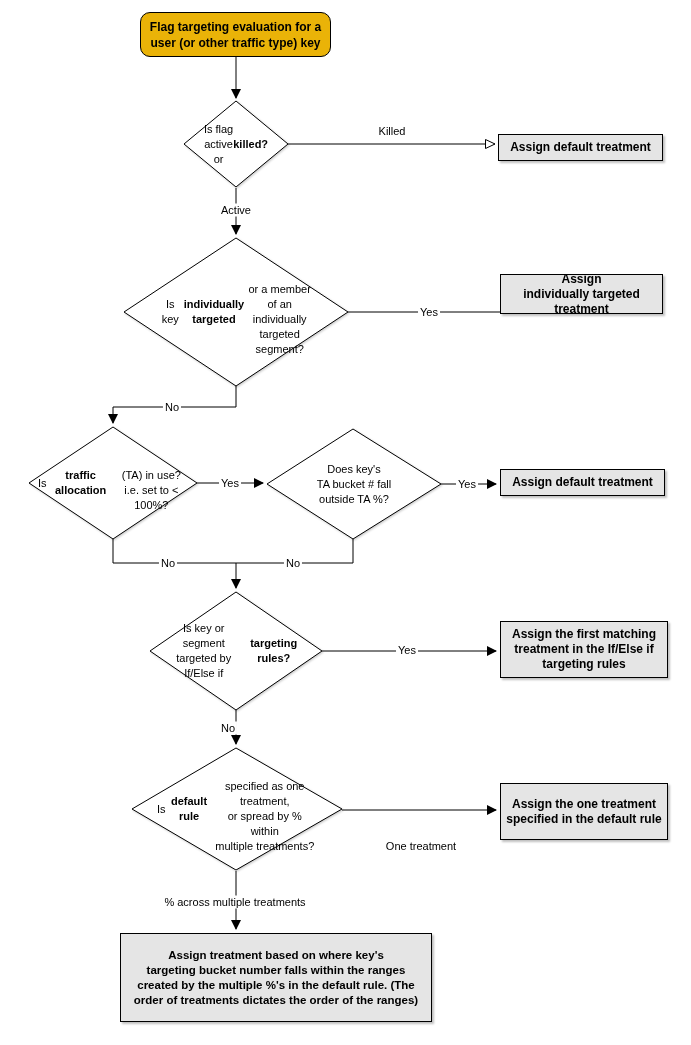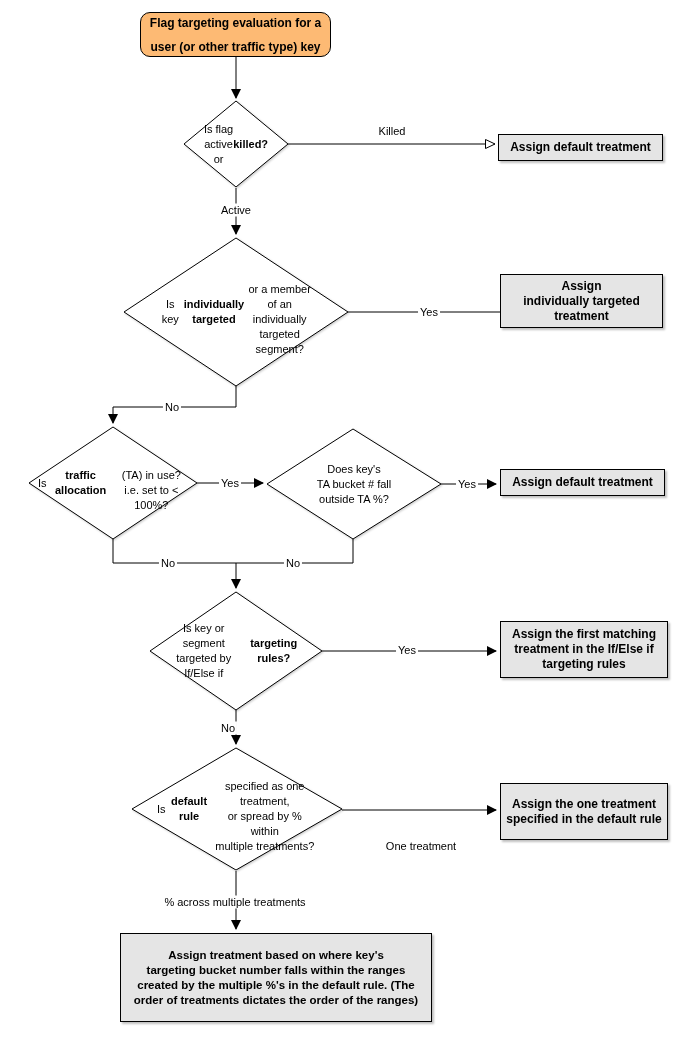--- a/index.html
+++ b/index.html
@@ -16,23 +16,23 @@
   }
   .node-label b{font-weight:bold;}
   .box{
     position:absolute;border:1px solid #000;background:#e5e5e5;
     display:flex;align-items:center;justify-content:center;text-align:center;
     white-space:pre-line;font-size:12px;line-height:15px;
     box-shadow:2px 2px 2px rgba(0,0,0,0.25);box-sizing:border-box;
   }
   .box.small-text{font-size:11.5px;margin-left:40px;}
   .start{
-    position:absolute;border:1px solid #000;background:#fdba74;border-radius:10px;
+    position:absolute;border:1px solid #000;background:#eab308;border-radius:10px;
     display:flex;align-items:center;justify-content:center;text-align:center;
-    white-space:pre-line;font-size:12px;line-height:24px;box-sizing:border-box;
+    white-space:pre-line;font-size:12px;line-height:16px;box-sizing:border-box;
   }
   .edge-label{
     position:absolute;transform:translate(-50%,-50%);background:#ffffff;
     padding:0 2px;font-size:11px;white-space:nowrap;line-height:13px;
   }
 </style>
 </head>
 <body>
 
 <div class="canvas">
@@ -81,21 +81,21 @@
   <div class="box" style="left:498px;top:134px;width:165px;height:27px;">
     <span><b>Assign default treatment</b></span>
   </div>
 
   <div class="node-label" style="left:161px;top:272px;width:150px;height:80px;"><span>Is key
 </span><b>individually targeted</b><span>
 or a member of an
 individually targeted
 segment?</span></div>
 
-  <div class="box" style="left:500px;top:274px;width:163px;height:54px;">
+  <div class="box" style="left:500px;top:274px;width:163px;height:40px;">
     <span><b>Assign
 individually targeted
 treatment</b></span>
   </div>
 
   <div class="node-label" style="left:38px;top:458px;width:150px;height:50px;"><span>Is </span><b>traffic allocation</b><span>
 (TA) in use?
 i.e. set to &lt; 100%?</span></div>
 
   <div class="node-label" style="left:279px;top:461px;width:150px;height:46px;"><span>Does key's

